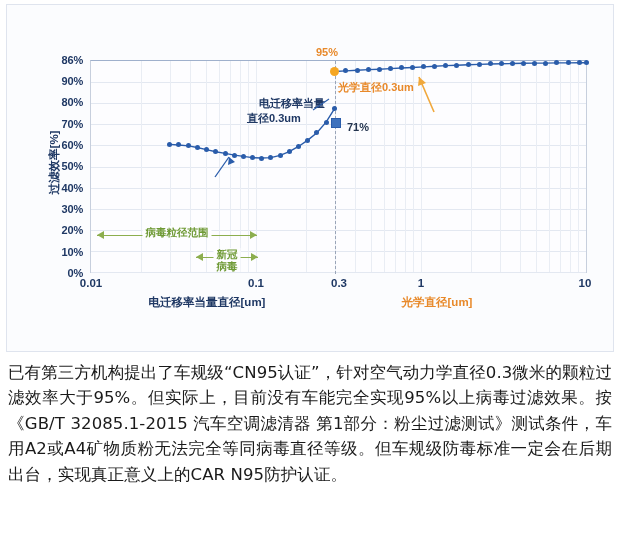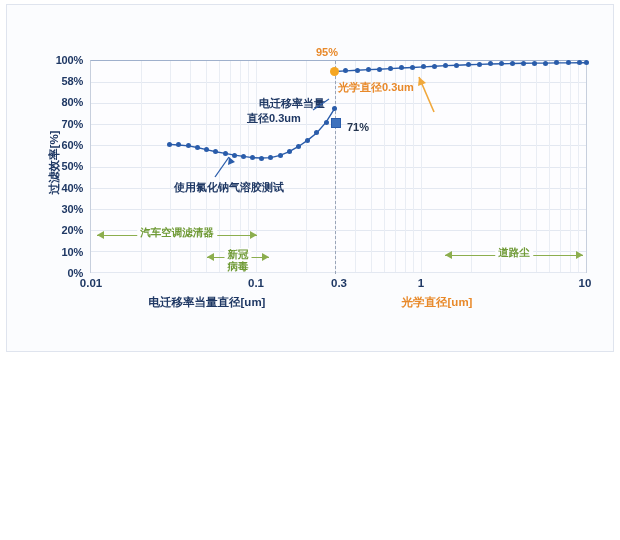--- a/index.html
+++ b/index.html
@@ -149,22 +149,22 @@
 </head>
 <body>
 
 <div id="root">
 
   <div class="chart-panel">
 
 
     <div class="ytitle">过滤效率[%]</div>
 
-    <div class="ylab" style="left:16px;top:49px;">100%</div>
-    <div class="ylab" style="left:16px;top:70px;">58%</div>
+    <div class="ylab" style="left:16px;top:49px;">86%</div>
+    <div class="ylab" style="left:16px;top:70px;">90%</div>
     <div class="ylab" style="left:16px;top:91px;">80%</div>
     <div class="ylab" style="left:16px;top:113px;">70%</div>
     <div class="ylab" style="left:16px;top:134px;">60%</div>
     <div class="ylab" style="left:16px;top:155px;">50%</div>
     <div class="ylab" style="left:16px;top:177px;">40%</div>
     <div class="ylab" style="left:16px;top:198px;">30%</div>
     <div class="ylab" style="left:16px;top:219px;">20%</div>
     <div class="ylab" style="left:16px;top:241px;">10%</div>
     <div class="ylab" style="left:16px;top:262px;">0%</div>
 
@@ -262,55 +262,49 @@
     <div class="xlab hl" style="left:332px;">0.3</div>
     <div class="xlab" style="left:414px;">1</div>
     <div class="xlab" style="left:578px;">10</div>
 
     <div class="xtitle blue" style="left:200px;text-align:right;">电迁移率当量直径[um]</div>
     <div class="xtitle orange" style="left:430px;">光学直径[um]</div>
 
 
     <div class="anno blue" style="left:240px;top:91px;padding-left:12px;">电迁移率当量</div>
     <div class="anno blue" style="left:240px;top:106px;">直径0.3um</div>
-    <div class="anno blue" style="left:167px;top:175px;">使用氯化钠气溶胶测试</div>
     <div class="anno orange" style="left:331px;top:75px;">光学直径0.3um</div>
 
     <div class="pctlab orange" style="left:309px;top:41px;">95%</div>
     <div class="pctlab dark" style="left:340px;top:116px;">71%</div>
 
     <div class="range" style="left:90px;top:225px;width:160px;">
       <div class="bar"></div>
       <div class="ah l"></div>
       <div class="ah r"></div>
-      <div class="lbl">汽车空调滤清器</div>
+      <div class="lbl">病毒粒径范围</div>
     </div>
 
-    <div class="range" style="left:200px;top:247px;width:62px;text-decoration:underline;">
+    <div class="range" style="left:189px;top:247px;width:62px;text-decoration:underline;">
       <div class="bar"></div>
       <div class="ah l"></div>
       <div class="ah r"></div>
       <div class="lbl">新冠</div>
       <div class="lbl2">病毒</div>
     </div>
 
 
-    <div class="range" style="left:438px;top:245px;width:138px;">
-      <div class="bar"></div>
-      <div class="ah l"></div>
-      <div class="ah r"></div>
-      <div class="lbl">道路尘</div>
-    </div>
 
     <svg class="ov">
 
       <path d="M 208,172 L 222,152" stroke="#2a5caa" stroke-width="1.3" fill="none"></path>
       <path d="M 222,152 l -1,8 l 7,-3 z" fill="#2a5caa"></path>
 
       <path d="M 306,105 L 322,94" stroke="#2a5caa" stroke-width="1.1" fill="none"></path>
 
       <path d="M 427,107 L 412,72" stroke="#f0a83c" stroke-width="1.6" fill="none"></path>
       <path d="M 412,72 l -1,9 l 8,-3 z" fill="#f0a83c"></path>
     </svg>
   </div>
 
+  <div class="body-text">已有第三方机构提出了车规级“CN95认证”，针对空气动力学直径0.3微米的颗粒过滤效率大于95%。但实际上，目前没有车能完全实现95%以上病毒过滤效果。按《GB/T 32085.1-2015 汽车空调滤清器 第1部分：粉尘过滤测试》测试条件，车用A2或A4矿物质粉无法完全等同病毒直径等级。但车规级防毒标准一定会在后期出台，实现真正意义上的CAR N95防护认证。</div>
 
 </div>
 
 </body></html>

